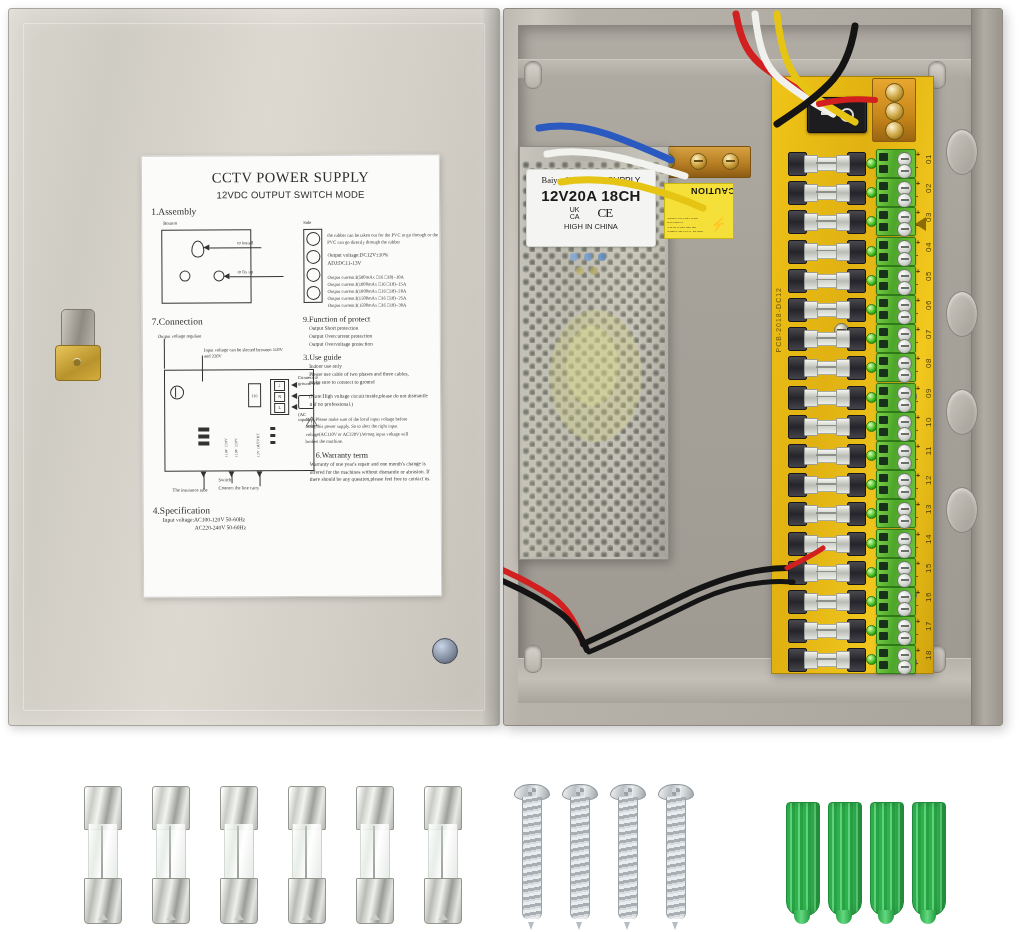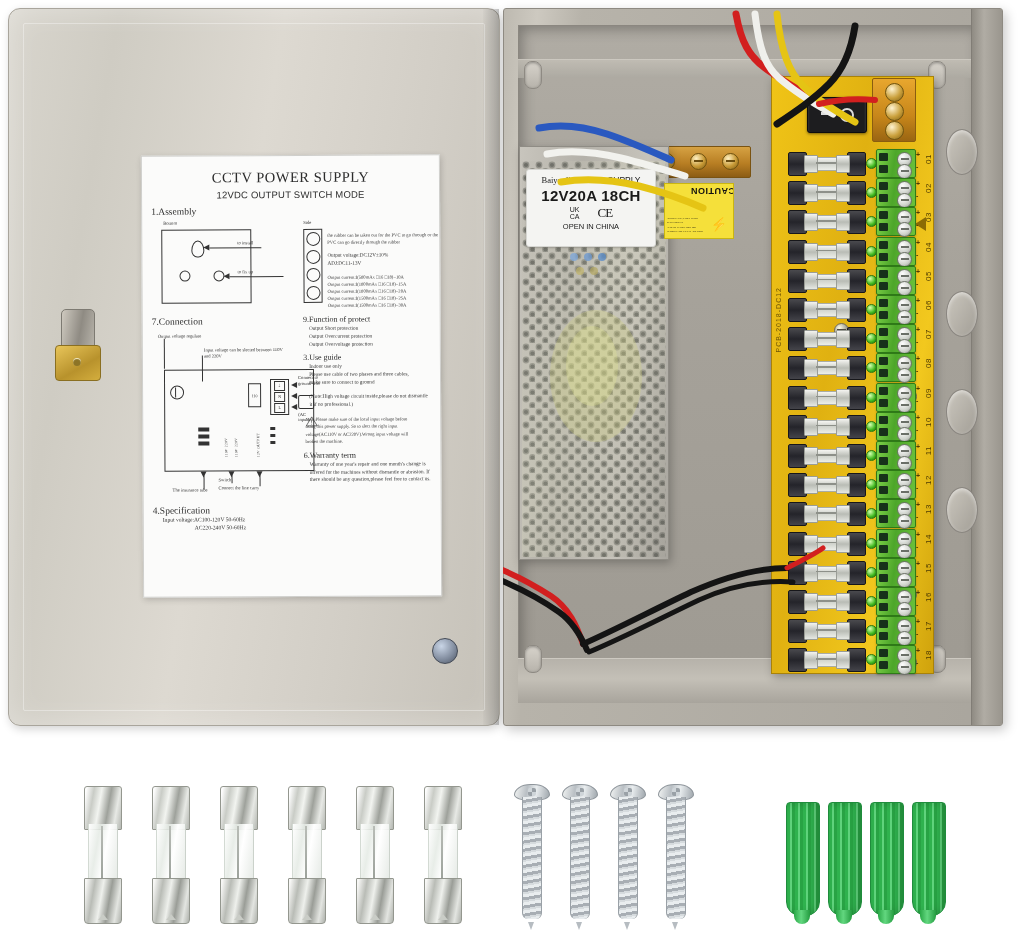--- a/index.html
+++ b/index.html
@@ -3,21 +3,21 @@
 <meta charset="utf-8">
 <title>CCTV Power Supply Box</title>
 <style>
   html,body{margin:0;padding:0;background:#ffffff;}
   body{width:1024px;height:932px;overflow:hidden;font-family:"Liberation Serif",serif;}
   #stage{position:relative;width:1024px;height:932px;background:#fff;}
 
   
   #door{position:absolute;left:8px;top:8px;width:490px;height:716px;
         background:linear-gradient(100deg,#d8d5cd 0%,#cfccc3 18%,#ddd9d1 45%,#d2cec6 72%,#c5c1b8 100%);
-        border:1px solid #a9a59c;border-radius:12px;
+        border:1px solid #a9a59c;border-radius:3px;
         box-shadow:inset 0 0 30px rgba(255,255,255,.35), 2px 3px 10px rgba(0,0,0,.18);}
   #door-inner{position:absolute;left:14px;top:14px;right:14px;bottom:14px;
         border:1px solid rgba(255,255,255,.35);border-radius:2px;}
   #door-edge-right{position:absolute;right:0;top:0;width:16px;height:100%;
         background:linear-gradient(90deg,rgba(0,0,0,0.02),rgba(0,0,0,0.22));}
 
   
   #lock{position:absolute;left:46px;top:300px;width:44px;height:76px;}
   .lock-barrel{position:absolute;left:6px;top:0;width:32px;height:44px;border-radius:5px;
         background:linear-gradient(100deg,#cfcac0,#8f8b83 55%,#b9b5ac);border:1px solid #7d7a72;}
@@ -336,21 +336,21 @@
             <div style="display:flex;gap:4px;margin-top:8px;margin-left:2px;">
               <span class="tri-sh">
                 <svg width="13" height="11" viewBox="0 0 13 11">
                     <polygon points="6.5,1 12,10 1,10" fill="none" stroke="#333" stroke-width="0.7"></polygon>
                     <text x="6.5" y="8.6" font-size="6" text-anchor="middle" fill="#333">!</text>
                   </svg>
               </span>
               <span class="tiny" style="width:112px;">Note:Please make sure of the local input voltage before using this power supply. So to  slect the  right input voltage(AC110V or AC220V).Wrong input voltage will broken the machine.</span>
             </div>
 
-            <div class="sec-h2" style="margin-top:6px;">6.Warranty term</div>
+            <div class="sec-h2" style="margin-top:6px;margin-left:12px;">6.Warranty term</div>
             <div class="tiny5" style="margin-left:6px;">Warranty of one year's repair and one month's change is offered for the machines without dismantle or abrasion. If there should be any question,please feel free to contact us.</div>
           </div>
         </div>
       </div>
     </div>
   </div>
 
   <div id="box">
     <div id="box-cavity"></div>
     <div id="box-rail-top"></div>
@@ -410,21 +410,21 @@
         <span>POWER SUPPLY</span>
       </div>
       <div class="psu-model">12V20A 18CH</div>
       <div class="psu-marks">
         <div class="psu-ukca">
           <div>UK</div>
           <div>CA</div>
         </div>
         <div class="psu-ce">CE</div>
       </div>
-      <div class="psu-origin">OPEN IN CHINA</div>
+      <div class="psu-origin">HIGH IN CHINA</div>
     </div>
   </div>
 
   <div id="caution">
     <div class="caution-bolt">⚡</div>
     <div class="caution-lines">
       <div>RISK OF ELECTRIC SHOCK</div>
       <div>DO NOT OPEN WHILE ENERGIZED</div>
       <div>HIGH VOLTAGE INSIDE</div>
     </div>

